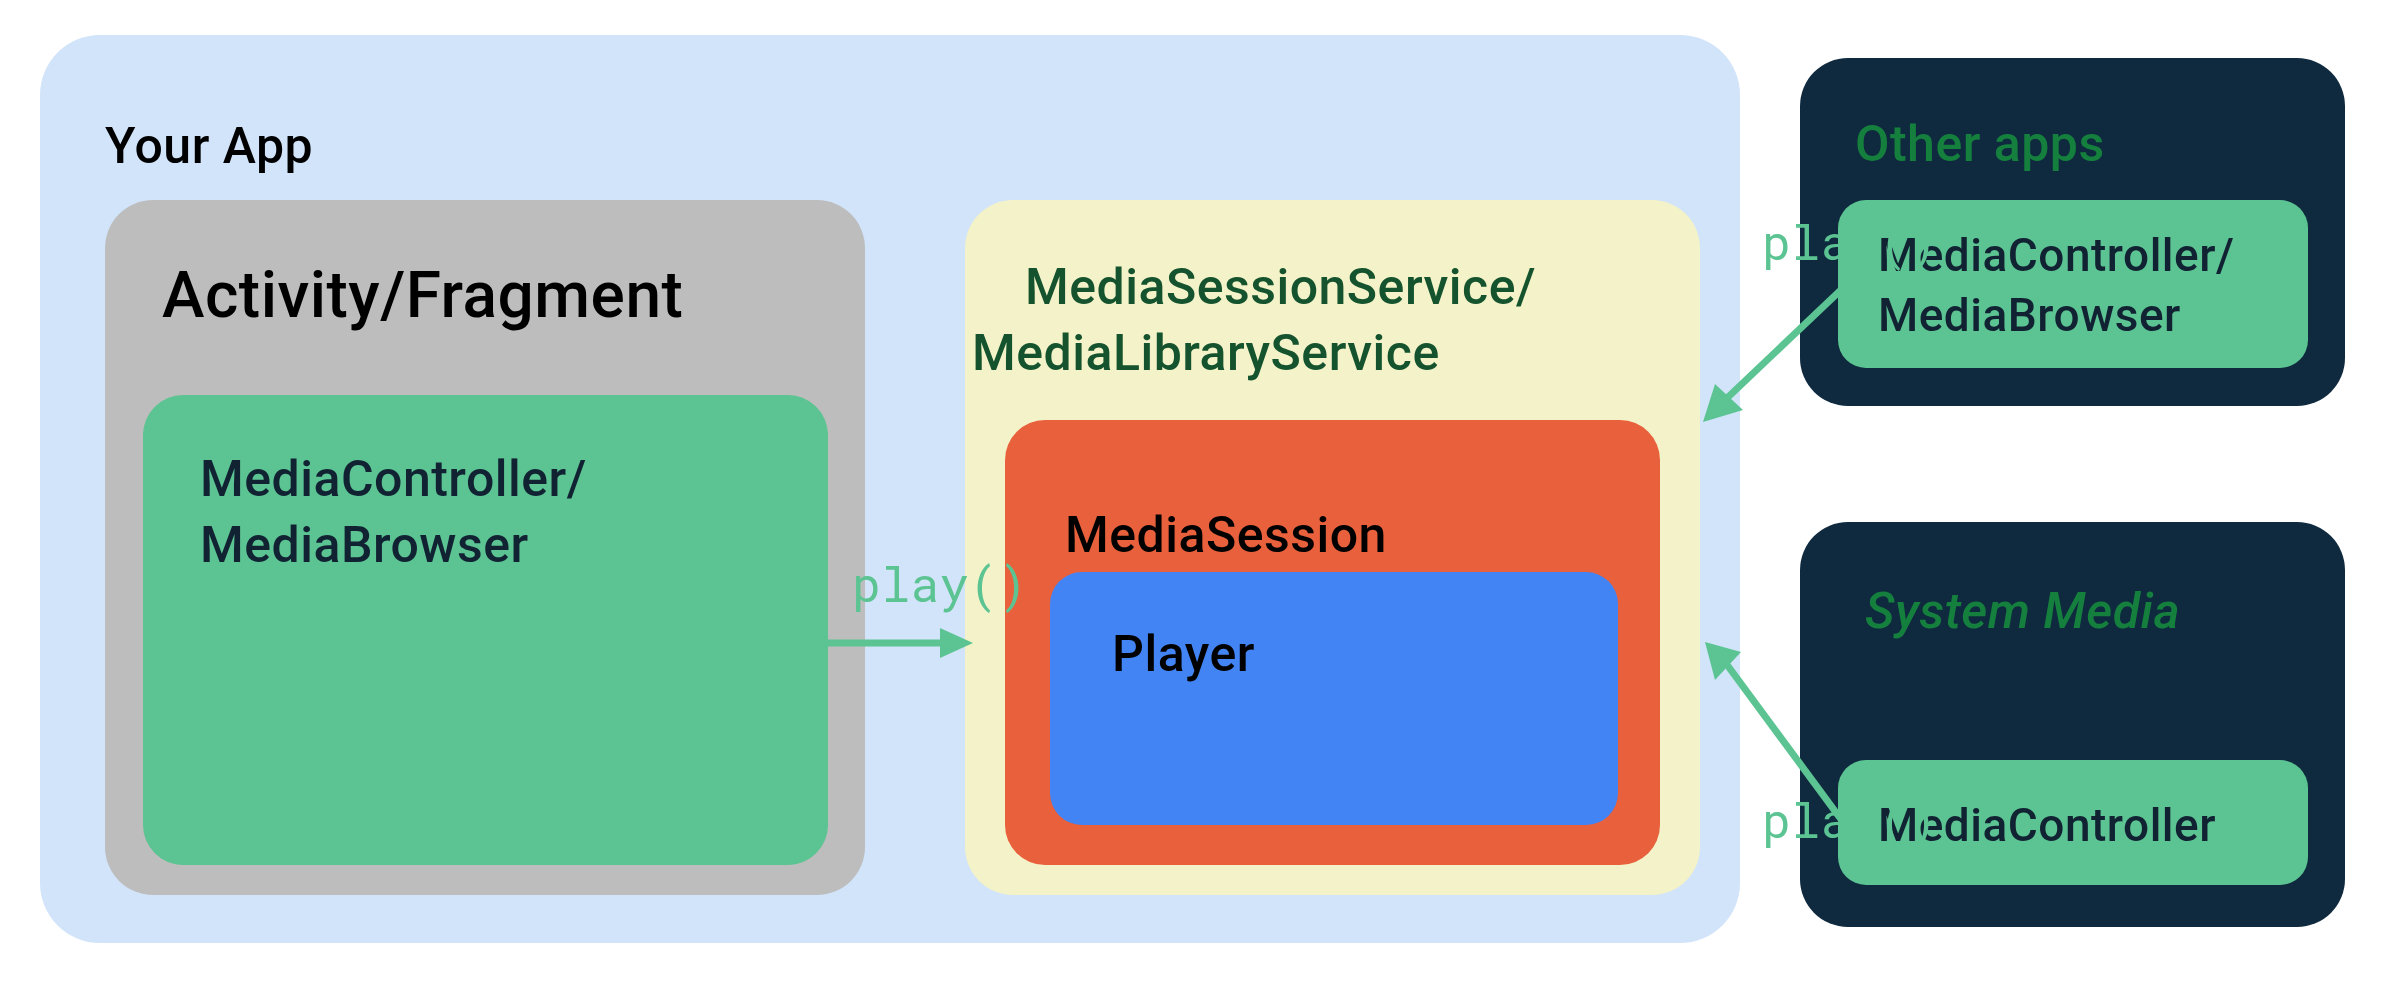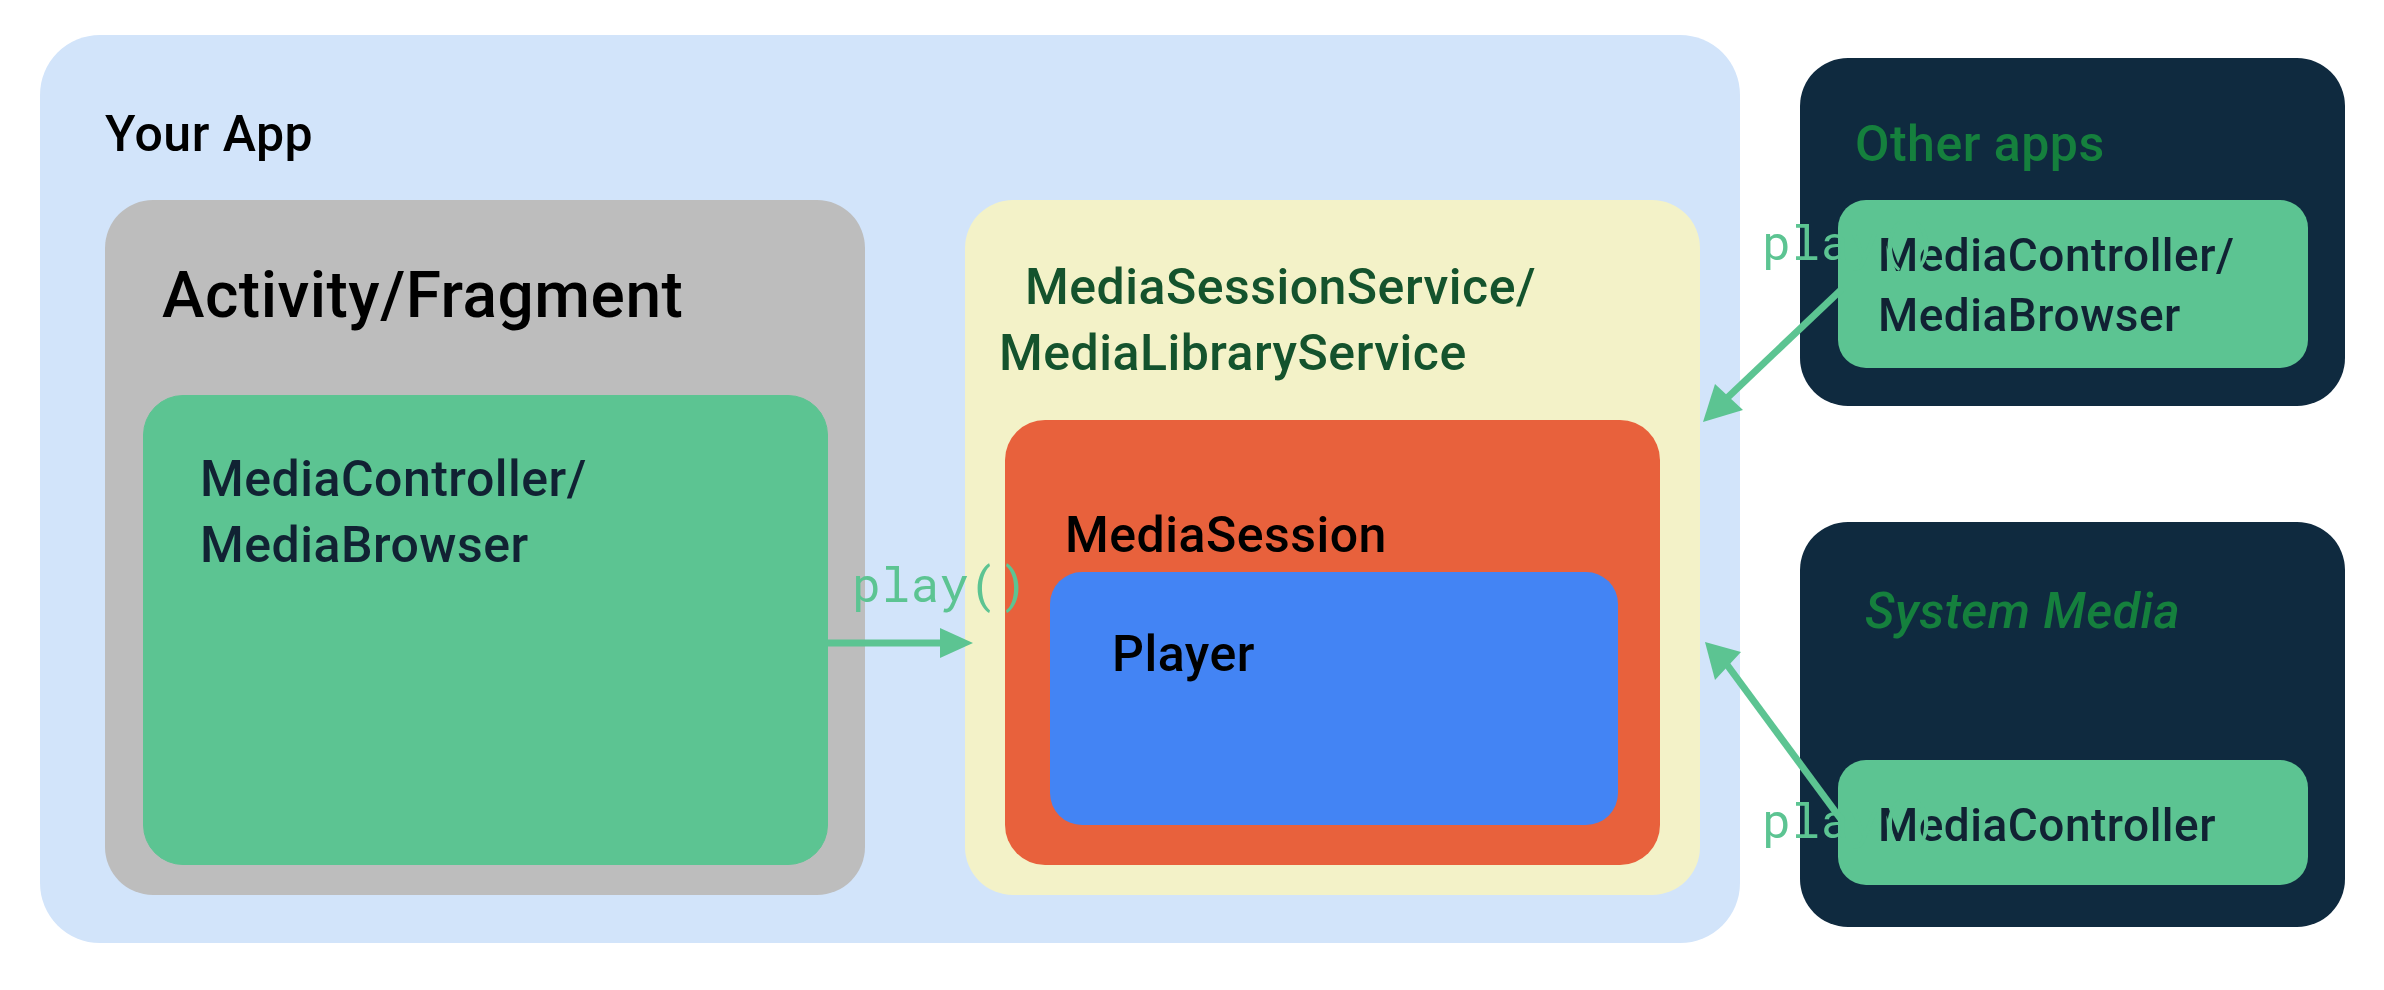--- a/index.html
+++ b/index.html
@@ -31,20 +31,21 @@
     top: 35px;
     width: 1700px;
     height: 908px;
     background: #d2e4fa;
     border-radius: 60px;
   }
   .your-app-title {
     font-size: 50px;
     font-weight: 500;
     color: #000;
+    margin-top: 12px;
   }
 
   
   .activity {
     background: #bdbdbd;
   }
   .activity-title {
     font-size: 64px;
     color: #000;
   }
@@ -133,21 +134,21 @@
 
   <div class="box activity" style="left:105px; top:200px; width:760px; height:695px;"></div>
   <div class="label activity-title" style="left:162px; top:258px;">Activity/Fragment</div>
 
   <div class="box green-box" style="left:143px; top:395px; width:685px; height:470px;"></div>
   <div class="label" style="left:200px; top:450px; font-size:50px; color:#112233;">MediaController/</div>
   <div class="label" style="left:200px; top:516px; font-size:50px; color:#112233;">MediaBrowser</div>
 
   <div class="box service" style="left:965px; top:200px; width:735px; height:695px;"></div>
   <div class="label service-title" style="left:1025px; top:258px;">MediaSessionService/</div>
-  <div class="label service-title" style="left:999px; top:324px;">MediaLibraryService</div>
+  <div class="label service-title" style="left:972px; top:324px;">MediaLibraryService</div>
 
   <div class="box mediasession" style="left:1005px; top:420px; width:655px; height:445px; border-radius:40px;"></div>
   <div class="label mediasession-title" style="left:1065px; top:470px;margin-top:36px;">MediaSession</div>
 
   <div class="box player" style="left:1050px; top:572px; width:568px; height:253px;"></div>
   <div class="label player-title" style="left:1112px; top:625px;">Player</div>
 
   <div class="box dark-panel" style="left:1800px; top:58px; width:545px; height:348px;"></div>
   <div class="label dark-title" style="left:1855px; top:115px;">Other apps</div>
   <div class="box dark-green-box" style="left:1838px; top:200px; width:470px; height:168px;"></div>

